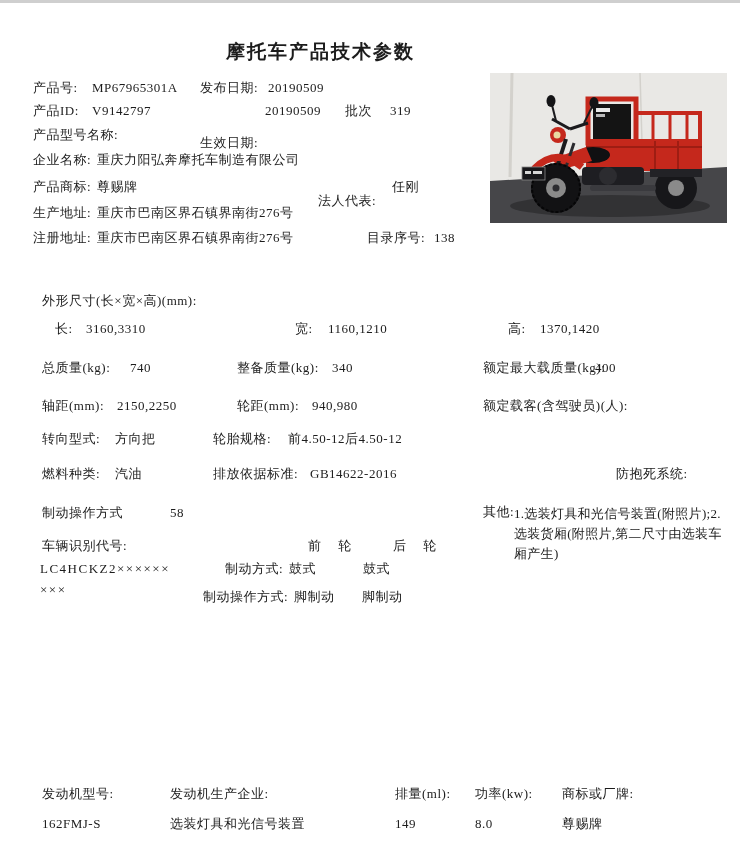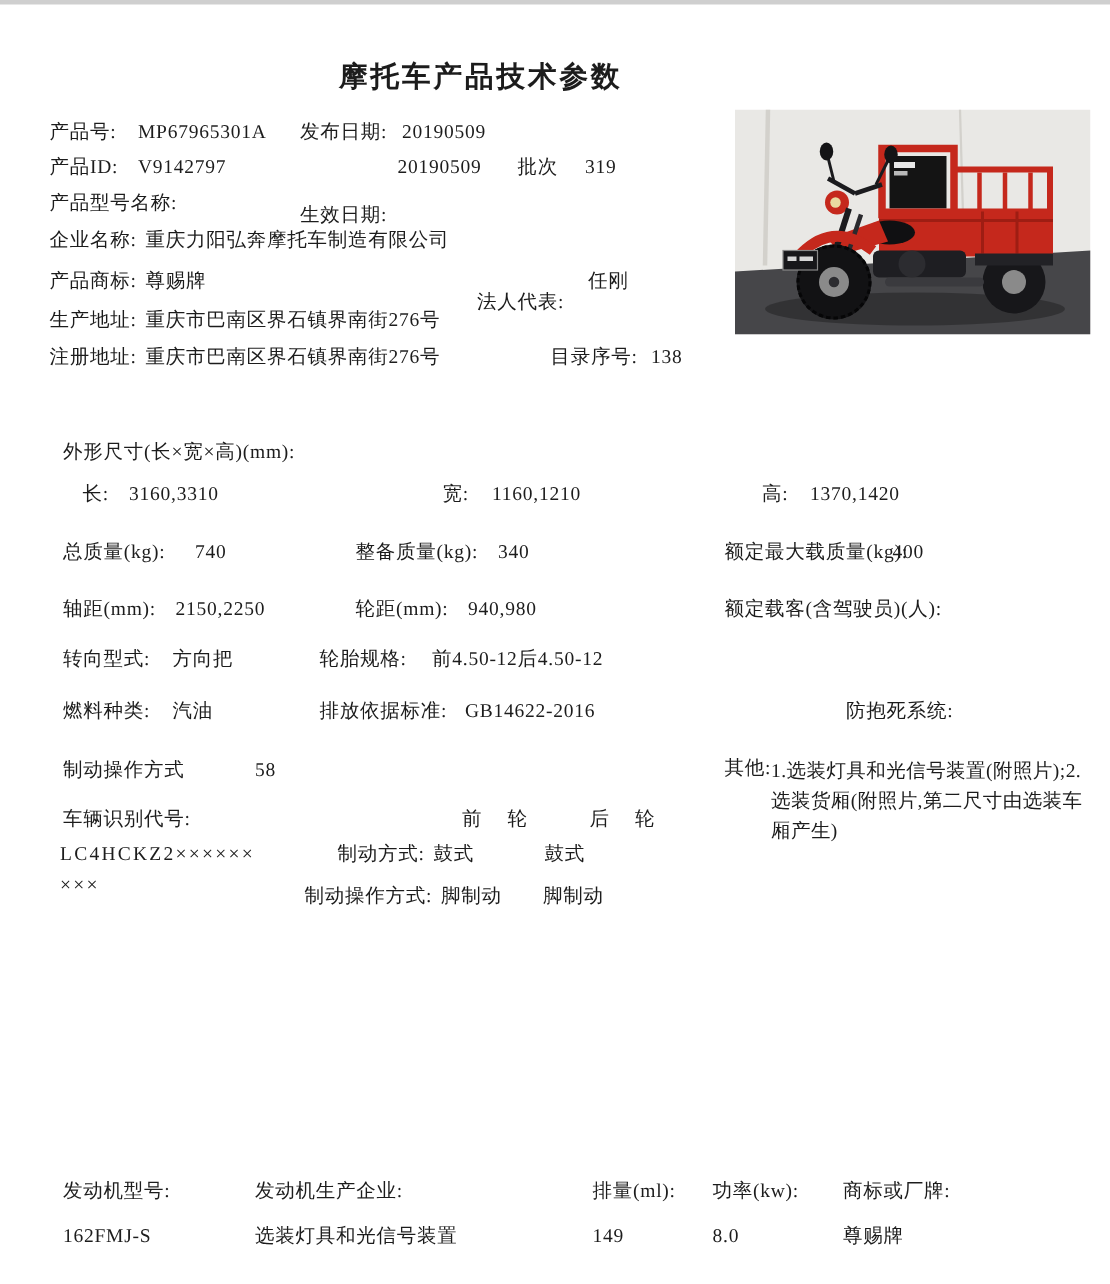--- a/index.html
+++ b/index.html
@@ -138,21 +138,21 @@
 
   <span class="t" style="left:42px;top:431px;text-align:center;">转向型式:</span>
   <span class="t" style="left:115px;top:431px;">方向把</span>
   <span class="t" style="left:213px;top:431px;">轮胎规格:</span>
   <span class="t" style="left:288px;top:431px;">前4.50-12后4.50-12</span>
 
   <span class="t" style="left:42px;top:466px;">燃料种类:</span>
   <span class="t" style="left:115px;top:466px;">汽油</span>
   <span class="t" style="left:213px;top:466px;">排放依据标准:</span>
   <span class="t" style="left:310px;top:466px;">GB14622-2016</span>
-  <span class="t" style="left:548px;top:466px;padding-left:16px;">防抱死系统:</span>
+  <span class="t" style="left:600px;top:466px;padding-left:16px;">防抱死系统:</span>
 
   <span class="t" style="left:42px;top:505px;">制动操作方式</span>
   <span class="t" style="left:170px;top:505px;">58</span>
   <span class="t" style="left:483px;top:504px;">其他:</span>
   <div class="t wrap" style="left:514px;top:504px;">1.选装灯具和光信号装置(附照片);2.选装货厢(附照片,第二尺寸由选装车厢产生)</div>
 
   <span class="t" style="left:42px;top:538px;">车辆识别代号:</span>
   <span class="t wheel" style="left:308px;top:538px;">前 轮</span>
   <span class="t wheel" style="left:393px;top:538px;">后 轮</span>
 

